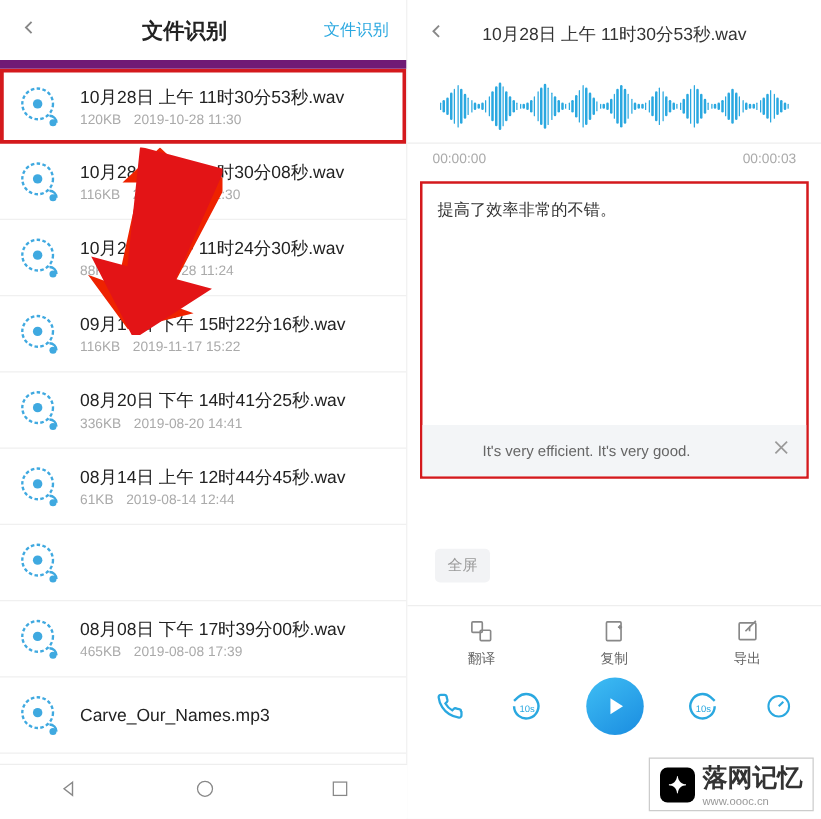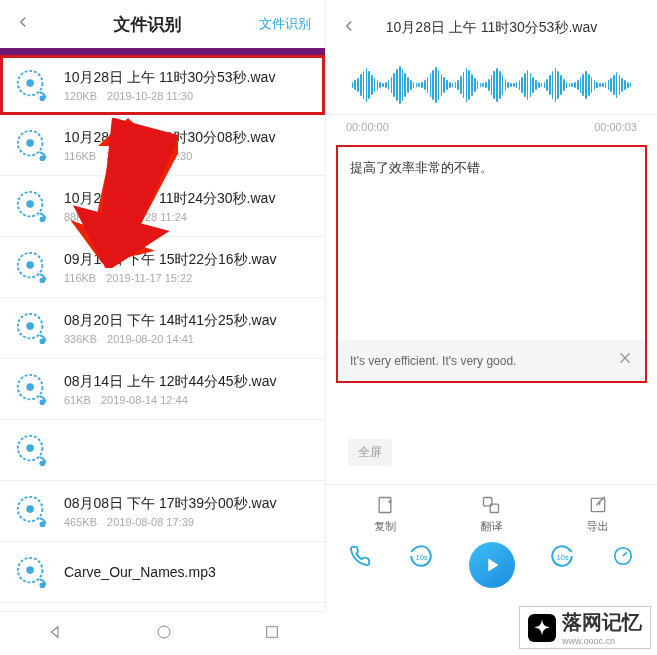--- a/index.html
+++ b/index.html
@@ -31,30 +31,30 @@
 
   
   .wave { height: 60px; display: flex; align-items: center; justify-content: center; gap: 1.2px; padding: 0 14px; border-bottom: 1px solid #eee; }
   .wave .bar { width: 1.6px; background: #2aa8e0; border-radius: 1px; }
 
   .times { display: flex; justify-content: space-between; padding: 6px 20px; font-size: 11px; color: #aaa; }
 
   .trans-box { border: 2px solid #d4191d; margin: 6px 10px 0; height: 238px; display: flex; flex-direction: column; }
   .orig { flex: 1; font-size: 13px; color: #333; padding: 12px; }
   .trans-row { display: flex; align-items: center; background: #f3f5f7; padding: 10px 12px; font-size: 12px; color: #666; }
-  .trans-row .txt { flex: 1; }
+  .trans-row .txt { flex: 1; margin-left: 36px; }
   .trans-row .x { color: #999; font-size: 18px; margin-left: 8px; }
 
   .full-btn { margin: 56px 0 0 22px; font-size: 12px; color: #999; background: #f2f3f5; border-radius: 4px; padding: 5px 10px; width: 44px; }
 
   .actions { display: flex; justify-content: space-around; padding: 10px 6px 4px; border-top: 1px solid #eee; margin-top: 18px; }
   .actions .act { display: flex; flex-direction: column; align-items: center; font-size: 11px; color: #666; width: 80px; }
   .actions .act .ai { width: 20px; height: 20px; margin-bottom: 4px; color: #888; }
 
-  .bottom-bar { display: flex; justify-content: space-between; padding: 4px 20px 2px; }
+  .bottom-bar { display: flex; align-items: center; justify-content: space-between; padding: 4px 20px 2px; }
   .bottom-bar .bi { width: 28px; height: 28px; display:flex; align-items:center; justify-content:center; }
   .bottom-bar .play { width: 46px; height: 46px; border-radius: 50%; background: linear-gradient(145deg,#3fbef4,#1a8ce0); display:flex; align-items:center; justify-content:center; }
   .bottom-bar .play svg { color:#fff; }
 
   
   .nav { position: absolute; bottom: 0; left: 0; width: 326px; height: 44px; border-top: 1px solid #eee; display: flex; align-items: center; justify-content: space-around; background:#fff; }
   .nav .nv { color: #888; }
 
   
   .arrow { position: absolute; left: 68px; top: 118px; z-index: 20; pointer-events: none; }
@@ -344,32 +344,32 @@
           </svg>
       </span>
     </div>
   </div>
 
   <div class="full-btn">全屏</div>
 
   <div class="actions">
     <div class="act">
       <span class="ai"><svg viewBox="0 0 24 24" width="20" height="20" fill="none" stroke="currentColor" stroke-width="1.6">
+            <rect x="3" y="3" width="10" height="10" rx="1"></rect>
+            <rect x="11" y="11" width="10" height="10" rx="1"></rect>
+          </svg></span>
+      <span>翻译</span>
+    </div>
+    <div class="act">
+      <span class="ai"><svg viewBox="0 0 24 24" width="20" height="20" fill="none" stroke="currentColor" stroke-width="1.6">
             <rect x="5" y="3" width="14" height="18" rx="1"></rect>
             <line x1="16" y1="8" x2="20" y2="8"></line>
             <line x1="18" y1="6" x2="18" y2="10"></line>
           </svg></span>
       <span>复制</span>
-    </div>
-    <div class="act">
-      <span class="ai"><svg viewBox="0 0 24 24" width="20" height="20" fill="none" stroke="currentColor" stroke-width="1.6">
-            <rect x="3" y="3" width="10" height="10" rx="1"></rect>
-            <rect x="11" y="11" width="10" height="10" rx="1"></rect>
-          </svg></span>
-      <span>翻译</span>
     </div>
     <div class="act">
       <span class="ai"><svg viewBox="0 0 24 24" width="20" height="20" fill="none" stroke="currentColor" stroke-width="1.6">
             <rect x="4" y="4" width="16" height="16" rx="1"></rect>
             <polyline points="10 12 14 8 14 12"></polyline>
             <line x1="14" y1="8" x2="20" y2="2"></line>
           </svg></span>
       <span>导出</span>
     </div>
   </div>

